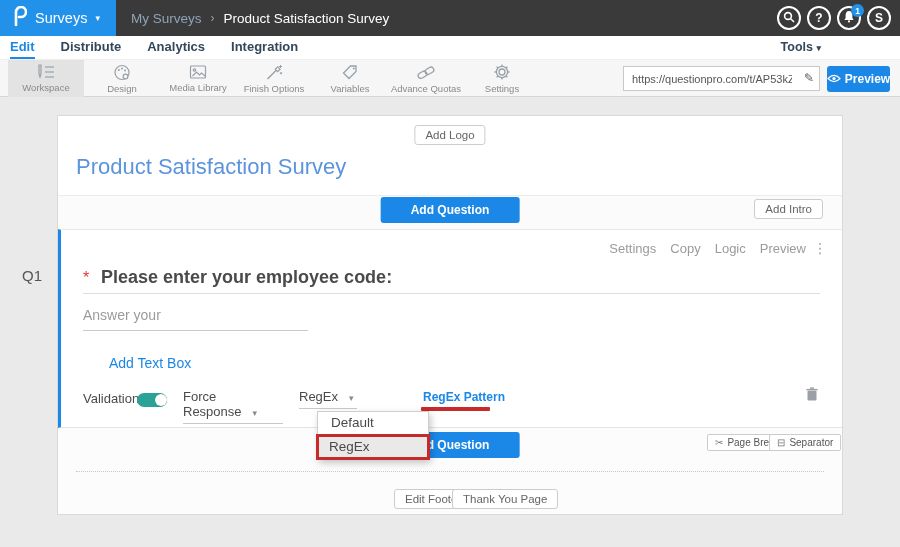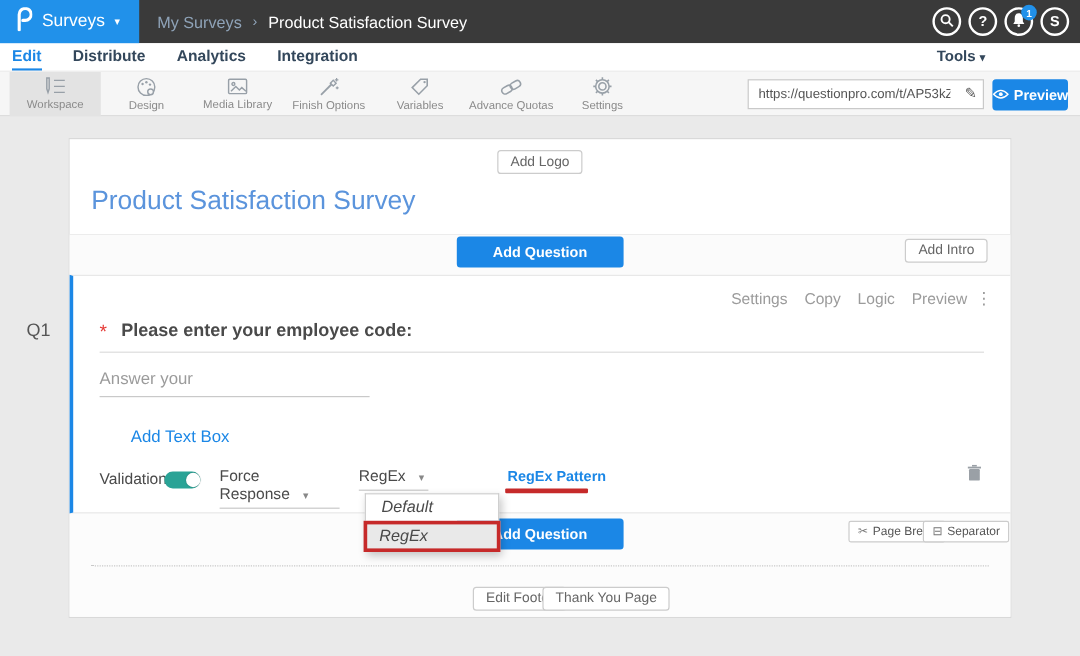--- a/index.html
+++ b/index.html
@@ -61,21 +61,21 @@
   .actions-strip{position:absolute;top:80px;left:0;right:0;height:33px;background:#fbfbfb;}
   .add-q-top{position:absolute;top:1px;left:50%;transform:translateX(-50%);}
   .add-intro{position:absolute;right:19px;top:3px;}
 
   
   .qblock{position:absolute;top:113px;left:0;right:0;height:199px;background:#fff;border-left:3px solid var(--accent_blue);border-top:1px solid #e8e8e8;border-bottom:1px solid #e2e2e2;}
   .qmenu{position:absolute;top:11px;right:36px;display:flex;gap:14px;font-size:13px;color:#9b9b9b;}
   .qmenu span{cursor:pointer;}
   .kebab{position:absolute;top:10px;right:15px;font-size:14px;color:#9b9b9b;cursor:pointer;}
   .req{position:absolute;left:22px;top:39px;color:#e53935;font-size:16px;}
-  .qtext{position:absolute;left:40px;top:37px;font-size:15px;font-weight:bold;color:#4a4a4a;cursor:text;}
+  .qtext{position:absolute;left:40px;top:37px;font-size:18px;font-weight:bold;color:#4a4a4a;cursor:text;}
   .qtext-line{position:absolute;left:22px;right:22px;top:63px;border-bottom:1px solid #ddd;}
   .answer-ph{position:absolute;left:22px;top:77px;font-size:14px;color:#9b9b9b;cursor:text;}
   .answer-line{position:absolute;left:22px;top:100px;width:225px;border-bottom:1px solid #c9c9c9;}
   .add-textbox{position:absolute;left:48px;top:125px;font-size:14px;color:var(--accent_blue);cursor:pointer;}
   .vlabel{position:absolute;left:22px;top:161px;font-size:13px;color:#4a4a4a;}
   .toggle{position:absolute;left:76px;top:163px;width:30px;height:14px;border-radius:7px;background:var(--toggle_teal);cursor:pointer;}
   .toggle .knob{position:absolute;right:0px;top:1px;width:12px;height:12px;border-radius:50%;background:#fff;box-shadow:0 0 1px rgba(0,0,0,.4);}
   .vselect{position:absolute;top:159px;font-size:13px;color:#4a4a4a;border-bottom:1px solid #c9c9c9;padding-bottom:4px;cursor:pointer;}
   .vselect .caret{color:#888;margin-left:11px;}
   .force{left:122px;width:100px;}
@@ -89,21 +89,21 @@
   .add-q-bottom{position:absolute;top:4px;left:50%;transform:translateX(-50%);}
   .mini-btn{position:absolute;top:6px;background:#fff;border:1px solid #ccc;border-radius:2px;color:#555;font-size:10px;padding:2px 7px;cursor:pointer;font-family:inherit;display:flex;align-items:center;gap:4px;white-space:nowrap;}
   .mini-icon{font-size:10px;color:#777;}
   .pagebreak{left:649px;}
   .separator{left:711px;}
   .dotted-divider{position:absolute;top:43px;left:18px;right:18px;border-top:1px dotted #c8c8c8;}
   .edit-footer{position:absolute;left:336px;top:61px;}
   .thankyou{position:absolute;left:394px;top:61px;}
 
   
-  .dropdown{position:absolute;left:304px;top:314px;width:112px;z-index:10;box-shadow:2px 3px 7px rgba(0,0,0,.22);font-style:italic;}
+  .dropdown{position:absolute;left:317px;top:314px;width:112px;z-index:10;box-shadow:2px 3px 7px rgba(0,0,0,.22);}
   .dd-default{height:23px;line-height:22px;background:#fff;border:1px solid #cfcfcf;border-bottom:none;font-size:13.5px;color:#4a4a4a;padding-left:13px;cursor:pointer;}
   .dd-regex{height:26px;line-height:20px;background:#e9e9e9;border:3px solid var(--annotation_red);font-size:13.5px;color:#4a4a4a;padding-left:10px;cursor:pointer;width:114px;margin-left:-1px;}
 </style>
 </head>
 <body>
 
 <div id="app">
 
   <header class="topbar">
     <div class="brand">

